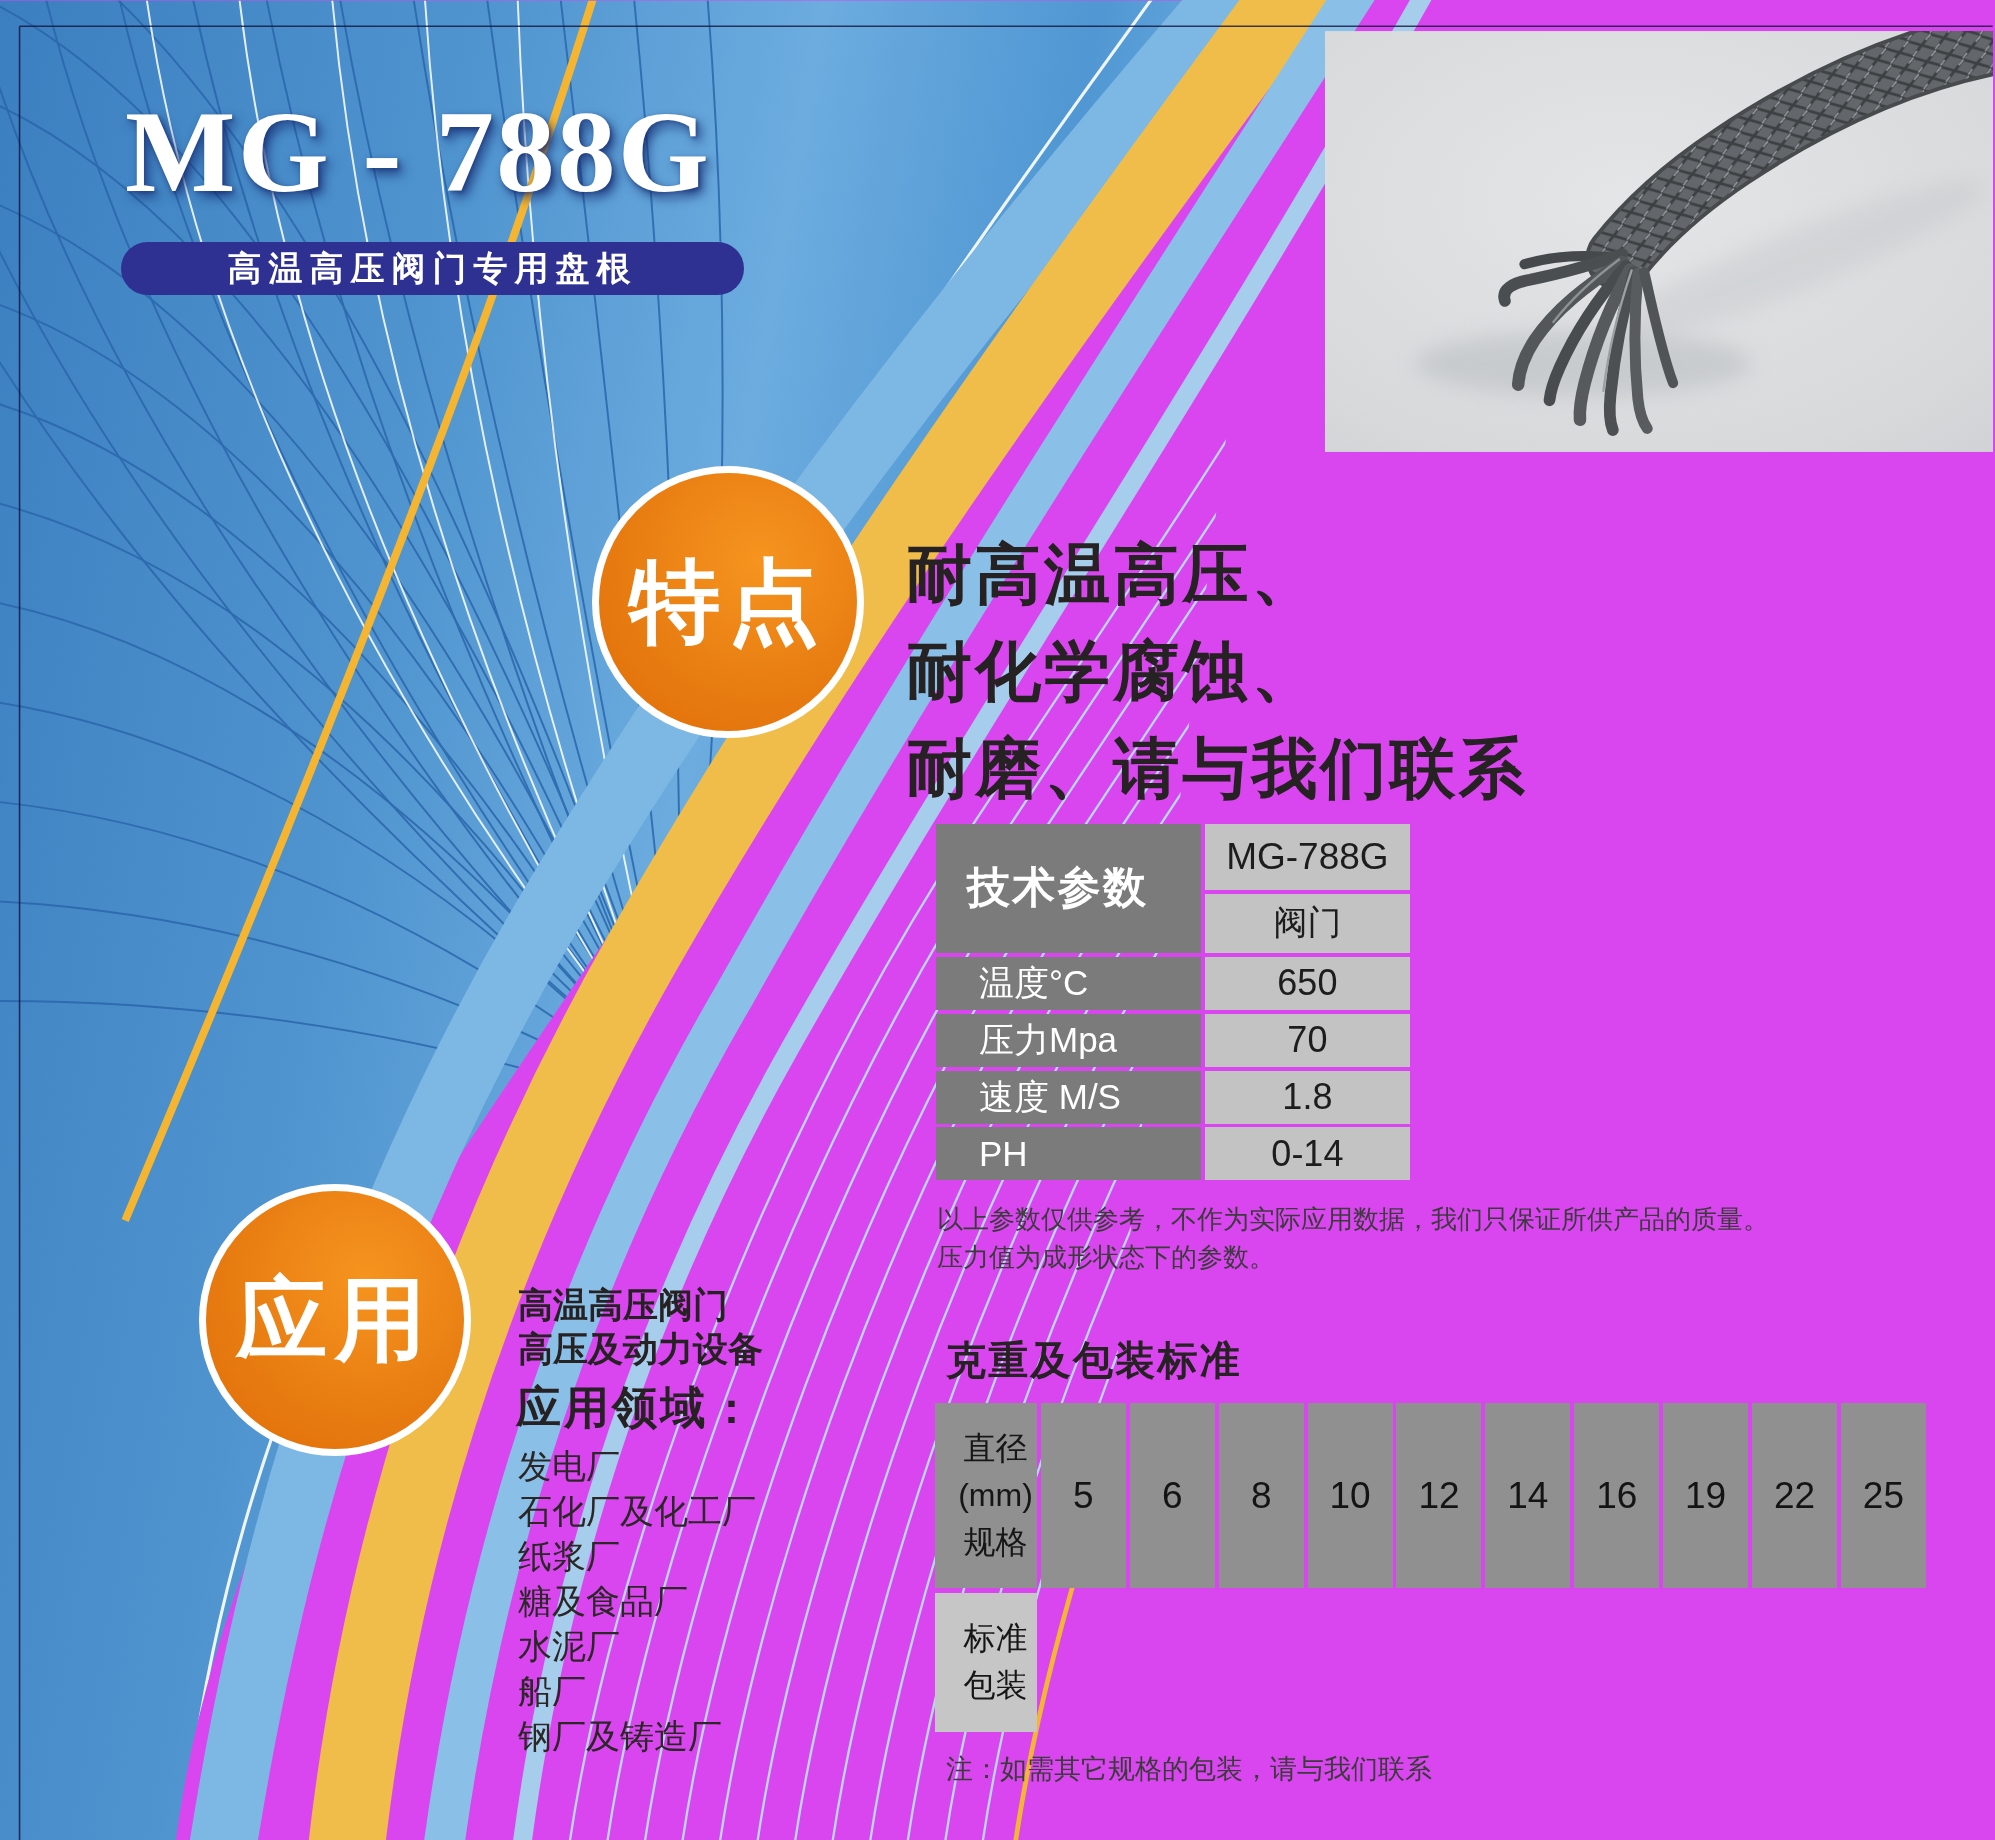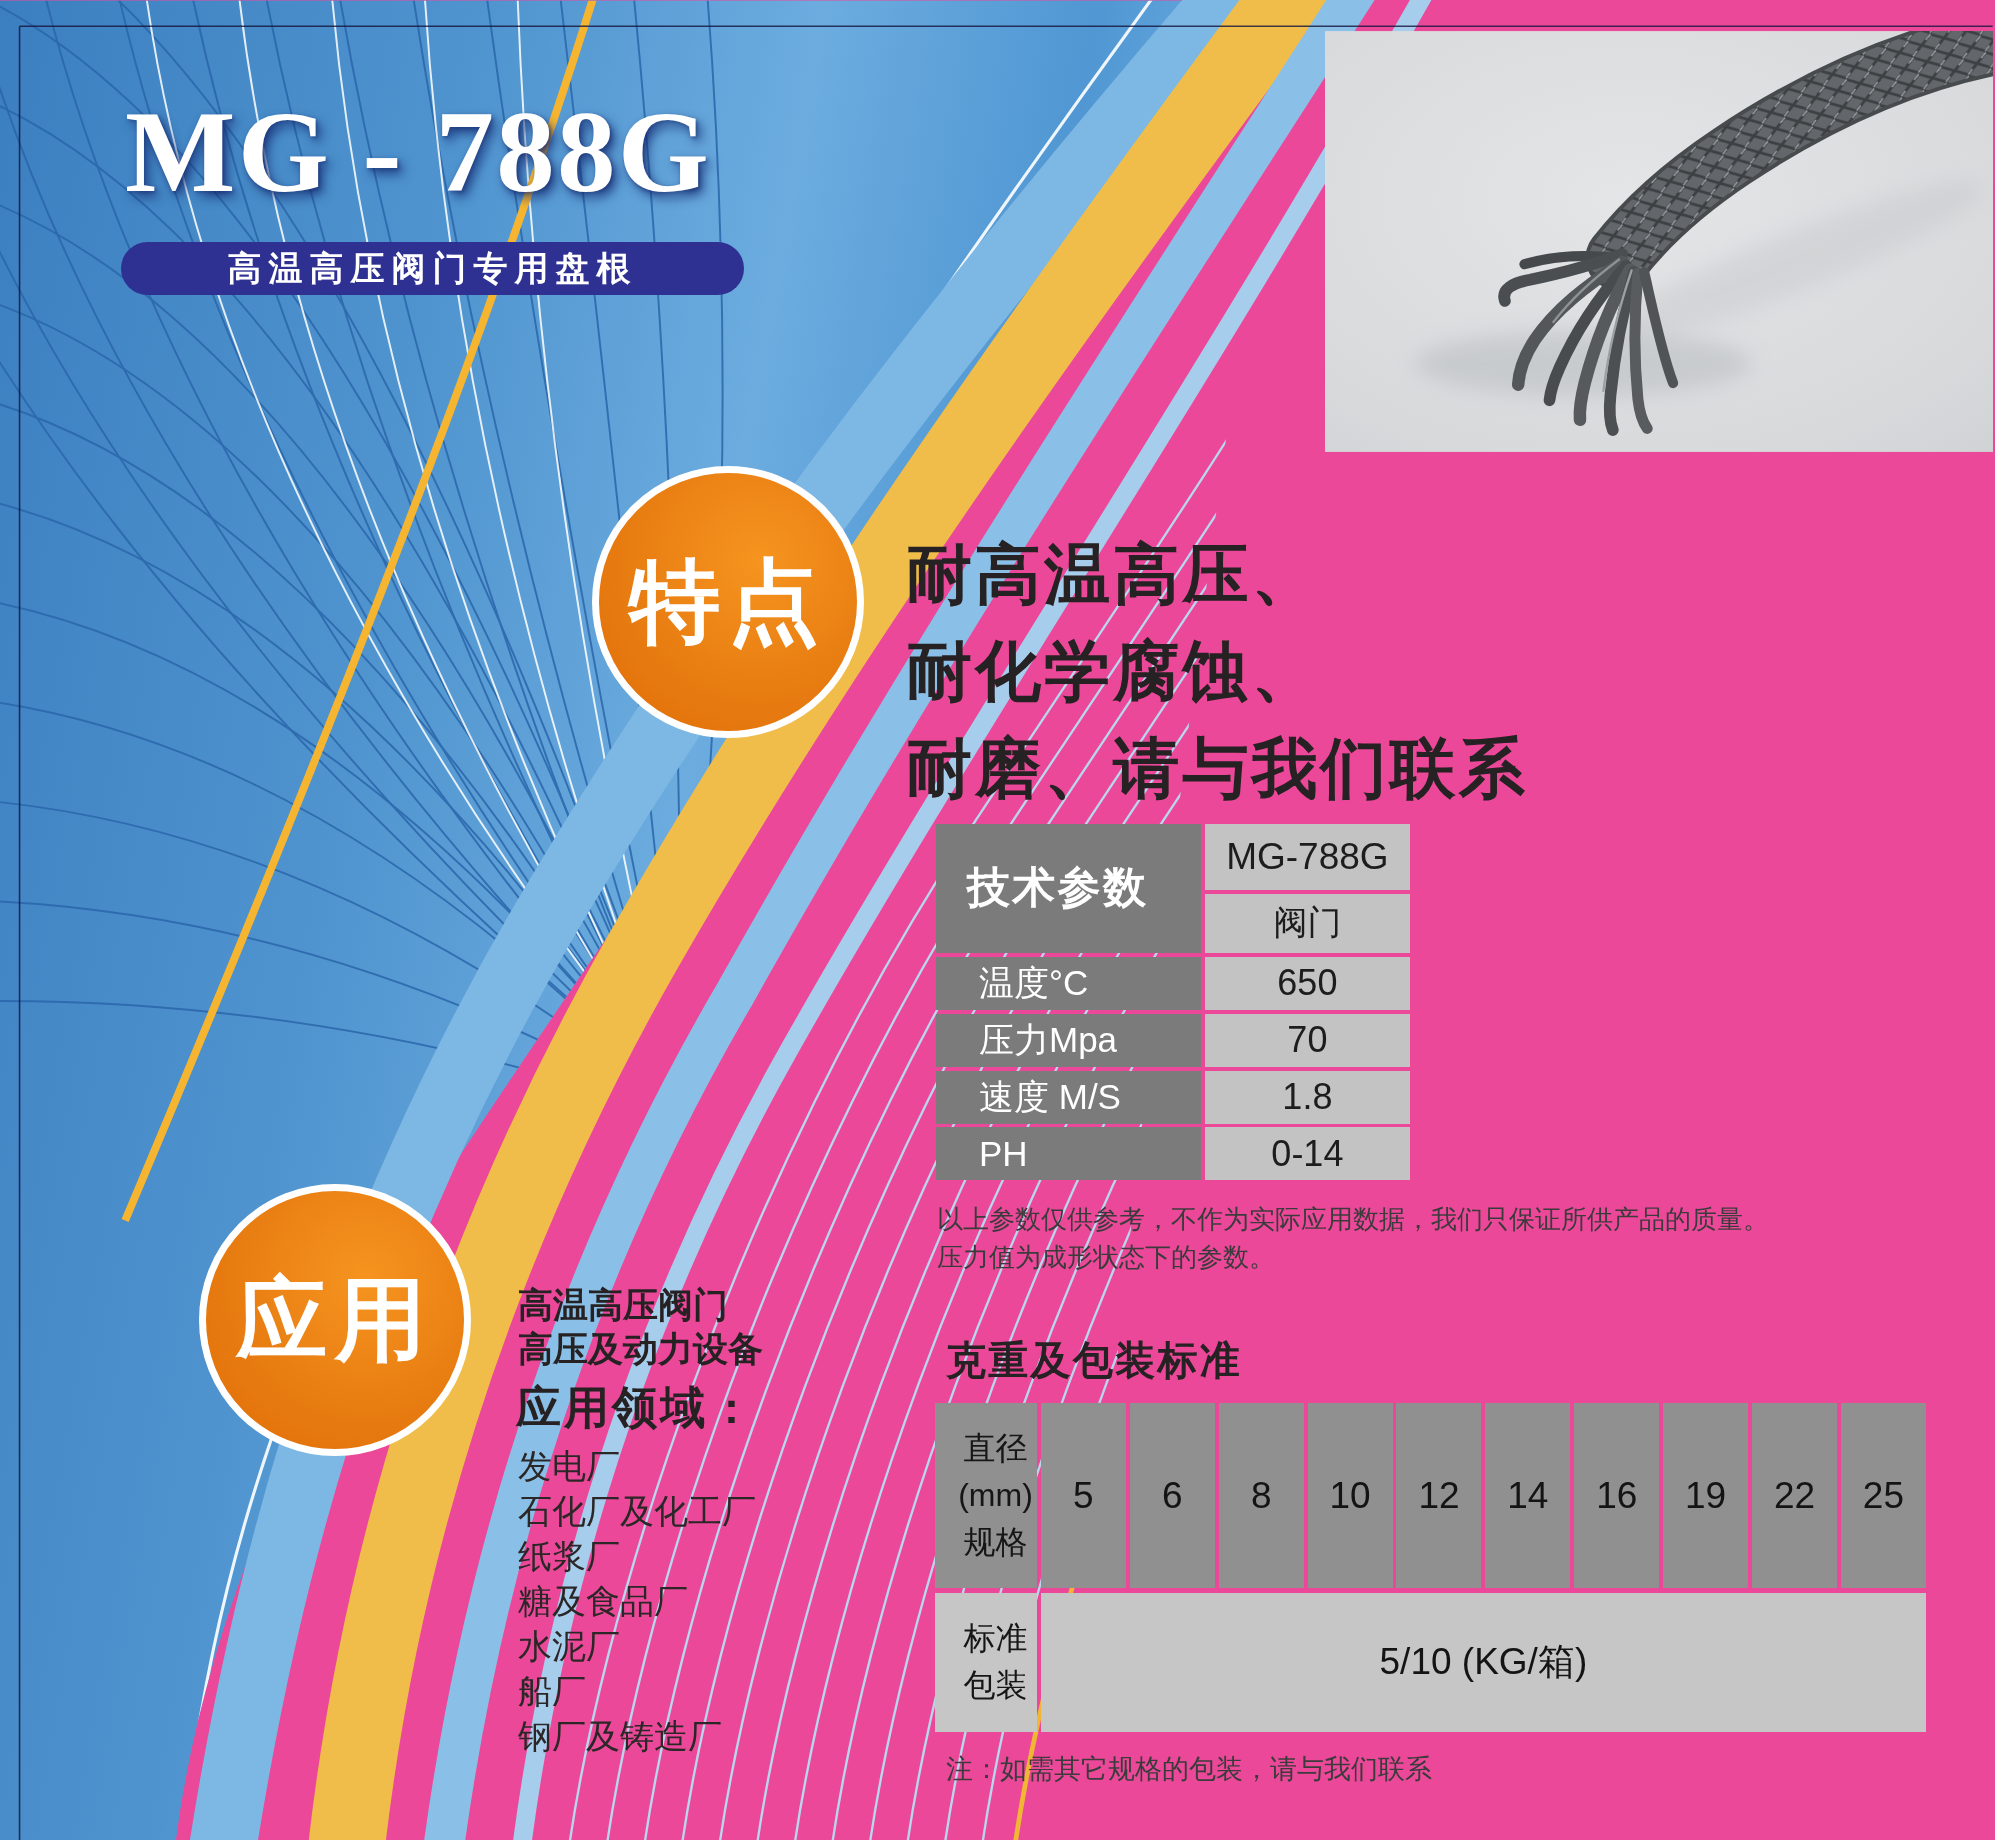--- a/index.html
+++ b/index.html
@@ -1,16 +1,16 @@
 <!DOCTYPE html>
 <html style="font-size:12.5px"><head>
 <meta charset="utf-8">
 <style>
   html,body{margin:0;padding:0;background:#ffffff;}
-  .page{position:relative;width:1995px;height:1841px;background:#ec4899;overflow:hidden;
+  .page{position:relative;width:1995px;height:1841px;background:#d946ef;overflow:hidden;
         font-family:"Liberation Sans","DejaVu Sans",sans-serif;}
   .bg{position:absolute;left:0;top:0;}
 
   .title{position:absolute;left:125px;top:88px;line-height:1.1;
          font-family:"Liberation Serif","DejaVu Serif",serif;font-weight:bold;
          font-size:117px;color:#ffffff;letter-spacing:2.3px;white-space:nowrap;
          text-shadow:4.7px 6.3px 11px rgba(22,44,112,0.8),1.6px 2.3px 3.9px rgba(22,44,112,0.55);}
 
   .badge{position:absolute;left:121px;top:242px;width:623px;height:53px;background:#2e3192;
          border-radius:26.6px;display:flex;align-items:center;justify-content:center;}
@@ -261,18 +261,17 @@
     <div class="pk-cell">12</div>
     <div class="pk-cell">14</div>
     <div class="pk-cell">16</div>
     <div class="pk-cell">19</div>
     <div class="pk-cell">22</div>
     <div class="pk-cell">25</div>
     <div class="pk-std">
       <span>标准</span>
       <span>包装</span>
     </div>
-    <div class="pk-value">5/10 (KG/箱)</div>
   </div>
   <div class="pack-note">注：如需其它规格的包装，请与我们联系</div>
 
 </div>
 
 
 </body></html>

